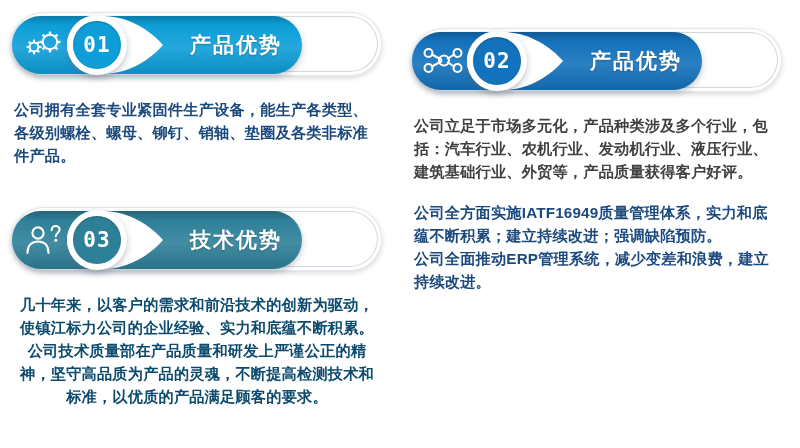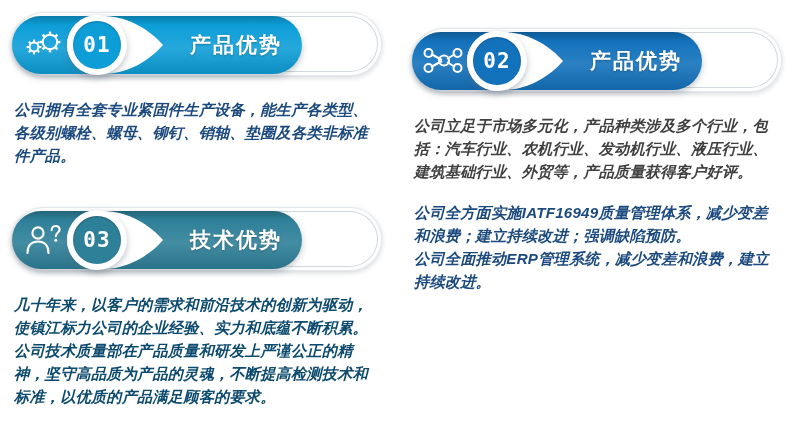--- a/index.html
+++ b/index.html
@@ -9,21 +9,21 @@
     font-family:"Liberation Sans","DejaVu Sans",sans-serif;
     overflow:hidden;
     position:relative;
   }
   .grid{
     position:absolute;inset:0;
   }
   .cell{position:absolute;width:400px;}
   .cell.c1{left:0;top:0;}
   .cell.c2{left:400px;top:16px;}
-  .cell.c3{left:0;top:195px;}
+  .cell.c3{left:0;top:195px;text-align:center;}
   .cell.c4{left:400px;top:195px;}
 
   
   .banner{
     position:relative;
     width:386px;
     height:92px;
     margin-left:4px;
   }
   
@@ -115,21 +115,21 @@
   .body-text{
     margin-left:14px;
     margin-top:6px;
     width:366px;
     color:#1c4a7e;
     font-size:15.2px;
     font-weight:bold;
     line-height:23px;
     letter-spacing:.2px;
   }
-  .body-text p{margin:0;font-style:italic;}
+  .body-text p{margin:0;}
 </style>
 </head>
 <body>
 
 <div class="grid">
 
   <div class="cell c1">
     <div class="banner">
       <div class="pill-outline"></div>
       <div class="pill-color" id="pc1" style="background: rgb(13, 158, 216);"></div>
@@ -230,18 +230,18 @@
       <div class="title">技术优势</div>
     </div>
     <div class="body-text" style="color: #0c4a6e;">
       <p>几十年来，以客户的需求和前沿技术的创新为驱动，使镇江标力公司的企业经验、实力和底蕴不断积累。</p>
       <p>公司技术质量部在产品质量和研发上严谨公正的精神，坚守高品质为产品的灵魂，不断提高检测技术和标准，以优质的产品满足顾客的要求。</p>
     </div>
   </div>
 
   <div class="cell c4">
     <div class="body-text" style="color: rgb(28, 74, 126);">
-      <p>公司全方面实施IATF16949质量管理体系，减少变差和浪费；建立持续改进；强调缺陷预防。</p>
+      <p>公司全方面实施IATF16949质量管理体系，实力和底蕴不断积累；建立持续改进；强调缺陷预防。</p>
       <p>公司全面推动ERP管理系统，减少变差和浪费，建立持续改进。</p>
     </div>
   </div>
 
 </div>
 
 </body></html>

